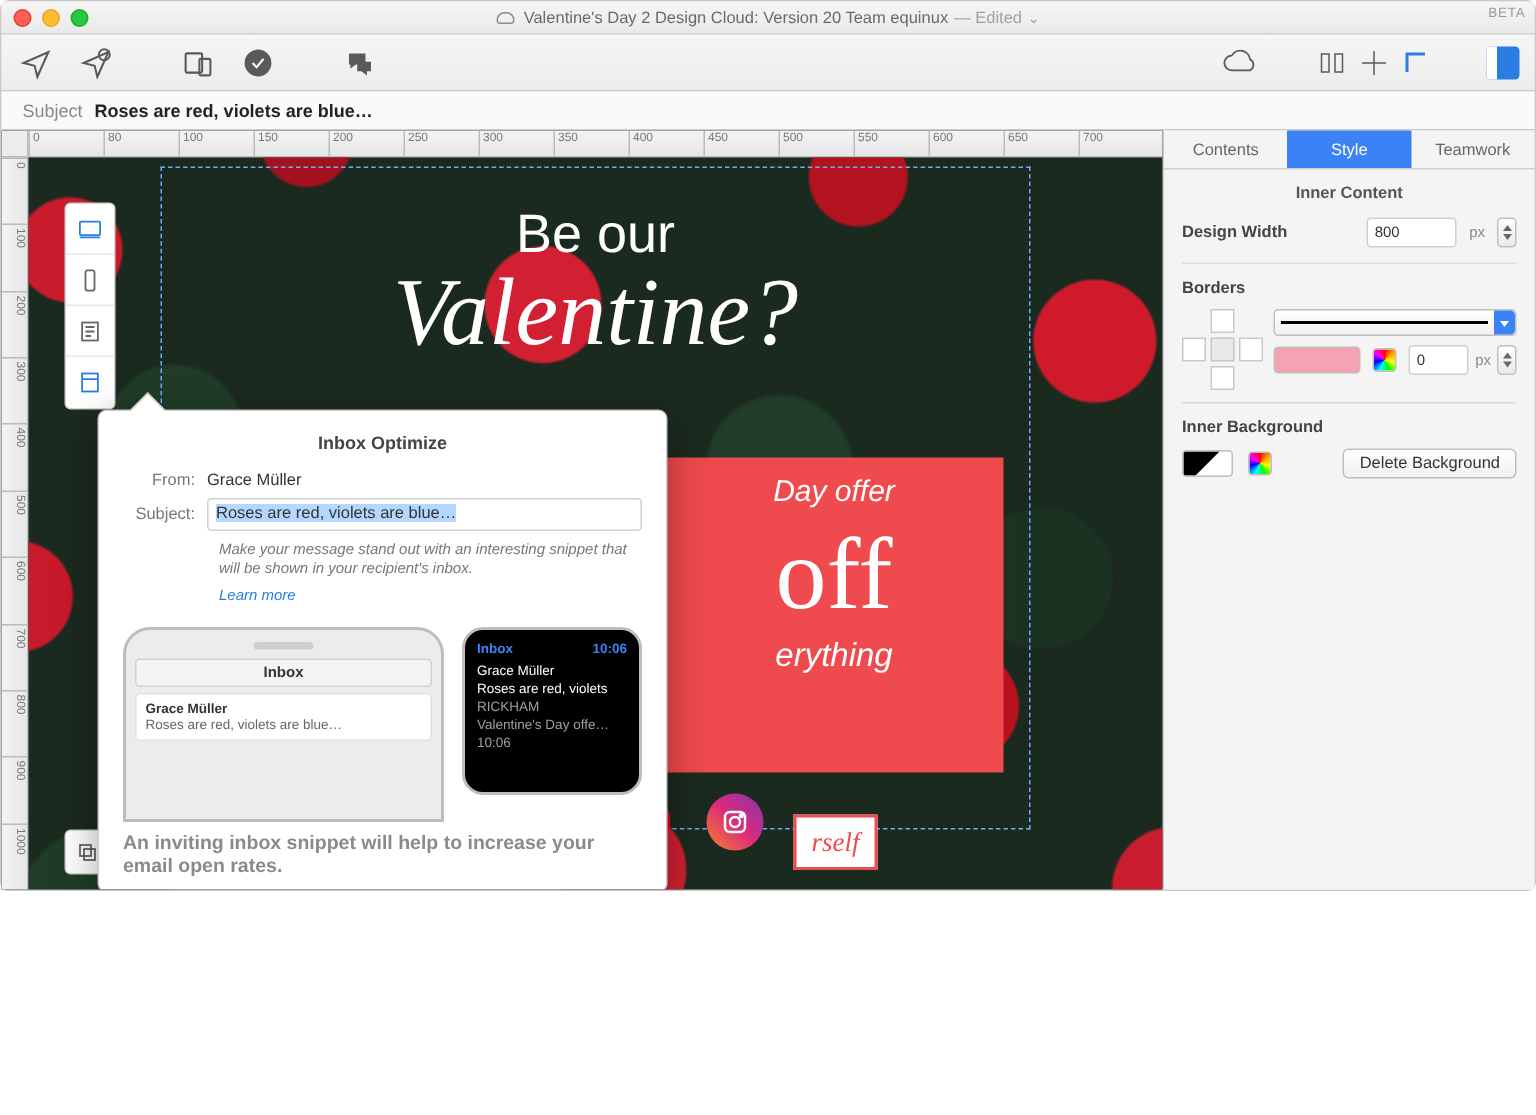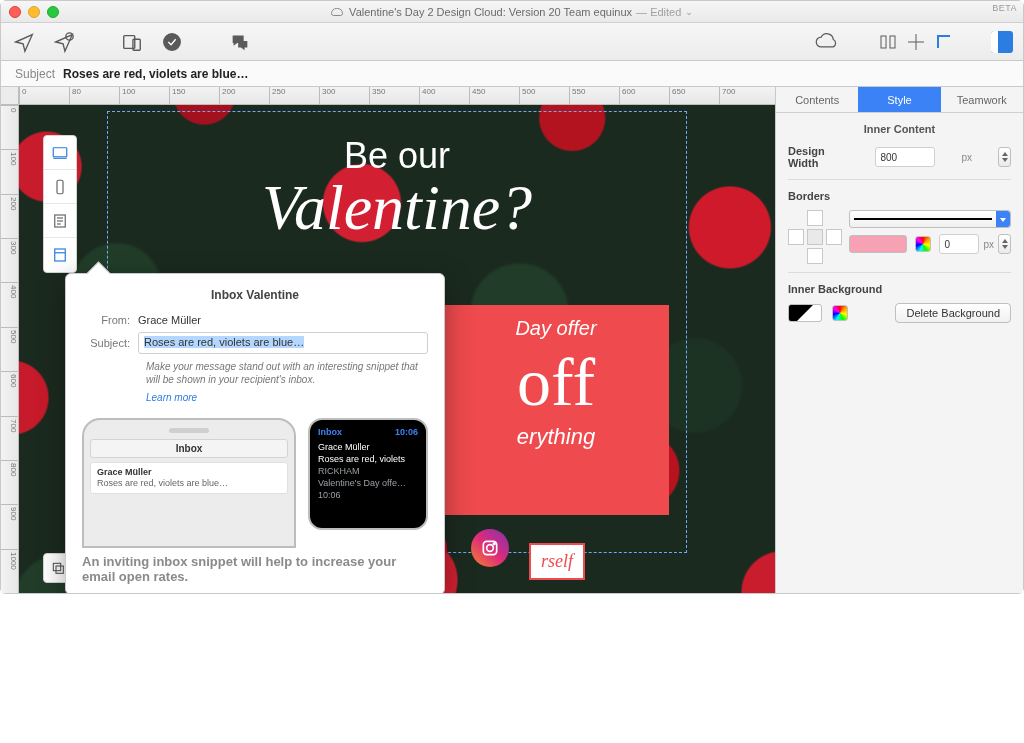--- a/index.html
+++ b/index.html
@@ -120,21 +120,21 @@
 .watch .wline.dim{ color:#9aa0a6; }
 .popover .foot{ text-align:left; color:#8a8a8a; font-size:13px; margin-top:4px;font-weight:bold;}
 
 
 .inspector { width:248px; background:#f4f4f4; border-left:1px solid #c9c9c9; font-size:11px; color:#333; display:flex; flex-direction:column; }
 .insp-tabs{ display:flex; height:26px; border-bottom:1px solid #d0d0d0; }
 .insp-tabs .t{ flex:1; display:flex; align-items:center; justify-content:center; color:#666; }
 .insp-tabs .t.active{ background:#3b82f6; color:#fff; }
 .insp-body{ padding:10px 12px; }
 .insp-body h5{ text-align:center; font-size:11px; font-weight:600; color:#555; margin-bottom:10px;}
-.row{ display:flex; align-items:center; gap:26px; margin-bottom:10px;}
+.row{ display:flex; align-items:center; gap:8px; margin-bottom:10px;}
 .row .lab{ flex:1; color:#444; font-weight:600;}
 .numbox{ width:60px; height:20px; border:1px solid #cfcfcf; border-radius:3px; background:#fff; display:flex; align-items:center; padding:0 4px; font-size:10px;}
 .unit{ color:#888; font-size:10px;}
 .step{ width:13px; height:20px; border:1px solid #bfbfbf; border-radius:3px; background:linear-gradient(#fff,#eaeaea); position:relative;}
 .step::before,.step::after{content:"";position:absolute;left:3px;right:3px;height:0;}
 .step::before{top:4px;border-bottom:4px solid #666;border-left:3px solid transparent;border-right:3px solid transparent;}
 .step::after{bottom:4px;border-top:4px solid #666;border-left:3px solid transparent;border-right:3px solid transparent;}
 .section{ border-top:1px solid #dcdcdc; margin-top:8px; padding-top:10px;}
 .section .sh{ font-weight:600; color:#444; margin-bottom:8px;}
 .border-widget{ display:flex; gap:12px; align-items:flex-start;}
@@ -338,21 +338,21 @@
         </div>
 
         <div class="layers-btn">
             <svg viewBox="0 0 24 24">
               <rect x="5" y="5" width="11" height="11"></rect>
               <rect x="9" y="9" width="11" height="11"></rect>
             </svg>
           </div>
 
         <div class="popover">
-          <h4>Inbox Valentine</h4>
+          <h4>Inbox Optimize</h4>
           <div class="pf-row">
             <div class="lab">From:</div>
             <div class="val">Grace Müller</div>
           </div>
           <div class="pf-row">
             <div class="lab">Subject:</div>
             <div class="val">
                 <div style="border:1px solid #cfcfcf;border-radius:3px;height:22px;padding:3px 5px;background:#fff;"><span class="sel-subj">Roses are red, violets are blue…</span></div>
               </div>
           </div>

